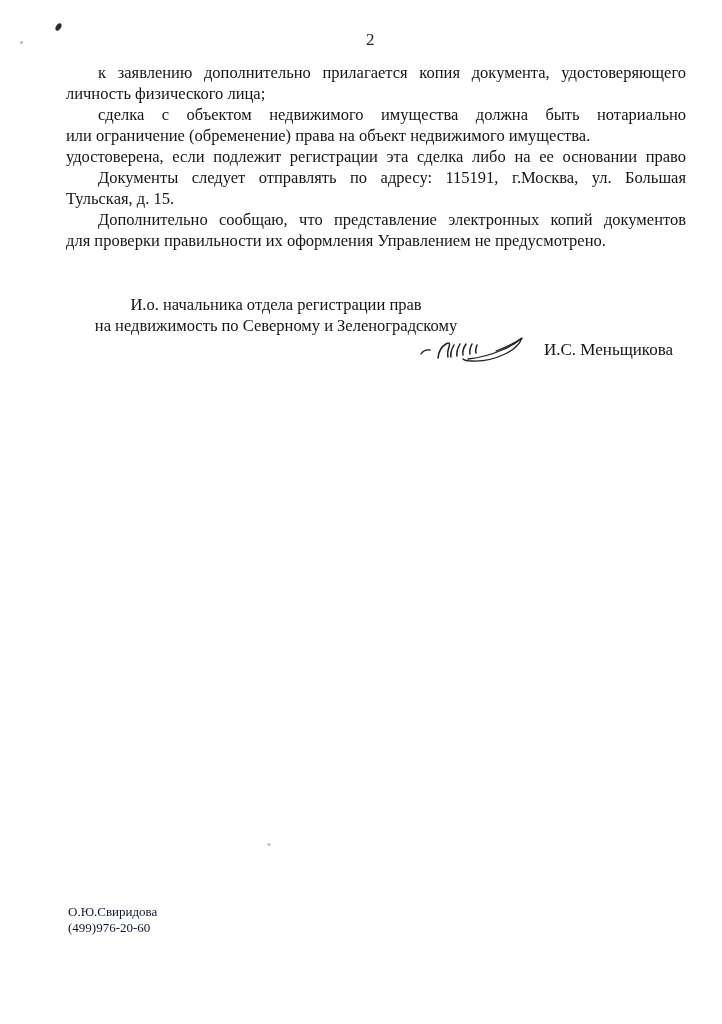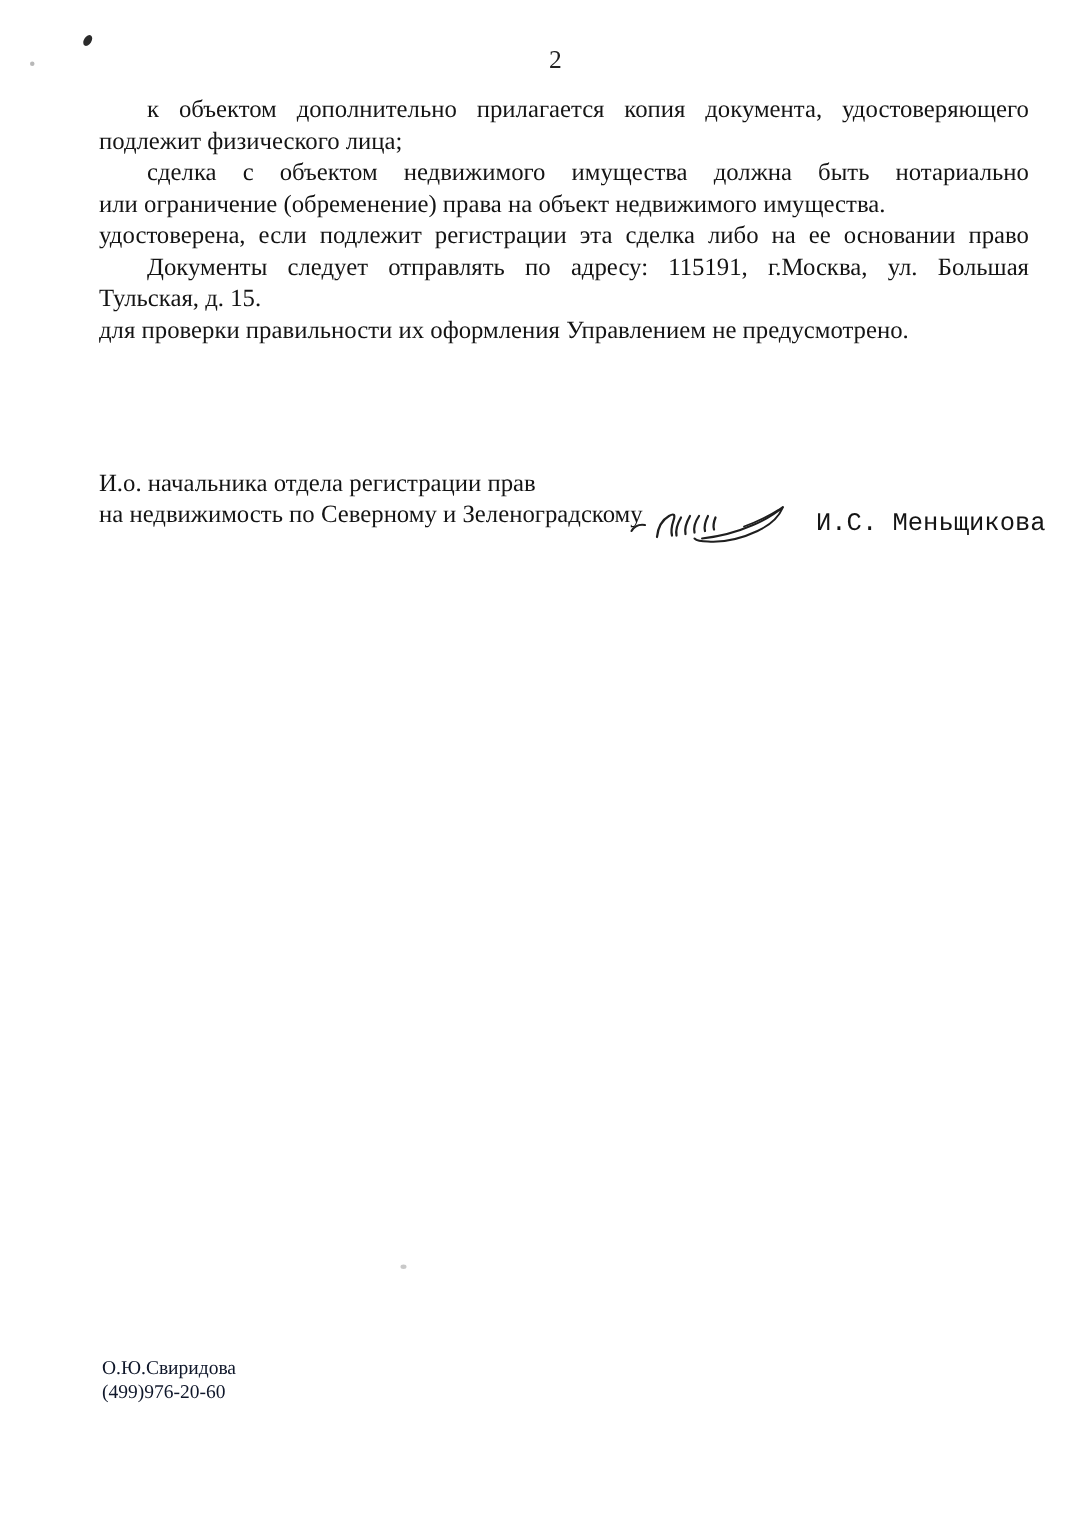--- a/index.html
+++ b/index.html
@@ -42,40 +42,40 @@
   .ln.just {
     text-align: justify;
     text-align-last: justify;
   }
   .ln.indent {
     text-indent: 32px;
   }
   .sig-block {
     position: absolute;
     left: 66px;
-    top: 311px;
+    top: 294px;
     width: 420px;
     font-size: 16.5px;
     color: #141414;
+    text-align: center;
   }
   .signature-svg {
     position: absolute;
     left: 408px;
     top: 331px;
     width: 130px;
     height: 38px;
   }
   .sig-name {
     position: absolute;
     left: 544px;
     top: 339px;
     font-size: 17px;
     line-height: 21px;
     color: #141414;
-    font-family: Liberation Mono, monospace;
   }
   .footer {
     position: absolute;
     left: 68px;
     top: 904px;
     font-size: 13px;
     line-height: 16px;
     color: #0f172a;
   }
   .speck {
@@ -110,27 +110,28 @@
 
 <div class="page">
 
   <span class="speck speck-1"></span>
   <span class="speck speck-2"></span>
   <span class="speck speck-3"></span>
 
   <div class="page-number">2</div>
 
   <div class="body-text">
-    <div class="ln indent just">к объектом дополнительно прилагается копия документа, удостоверяющего</div>
-    <div class="ln">подлежит физического лица;</div>
+    <div class="ln indent just">к заявлению дополнительно прилагается копия документа, удостоверяющего</div>
+    <div class="ln">личность физического лица;</div>
     <div class="ln indent just">сделка с объектом недвижимого имущества должна быть нотариально</div>
     <div class="ln">или ограничение (обременение) права на объект недвижимого имущества.</div>
     <div class="ln just">удостоверена, если подлежит регистрации эта сделка либо на ее основании право</div>
     <div class="ln indent just">Документы следует отправлять по адресу: 115191, г.Москва, ул. Большая</div>
     <div class="ln">Тульская, д. 15.</div>
+    <div class="ln indent just">Дополнительно сообщаю, что представление электронных копий документов</div>
     <div class="ln">для проверки правильности их оформления Управлением не предусмотрено.</div>
   </div>
 
   <div class="sig-block">
     <div class="ln">И.о. начальника отдела регистрации прав</div>
     <div class="ln">на недвижимость по Северному и Зеленоградскому</div>
   </div>
 
   <svg class="signature-svg" viewBox="0 0 130 38" fill="none" xmlns="http://www.w3.org/2000/svg">
     <path d="M13 23 q3 -5 9 -4" stroke="#1f1f1f" stroke-width="1.4" stroke-linecap="round"></path>

